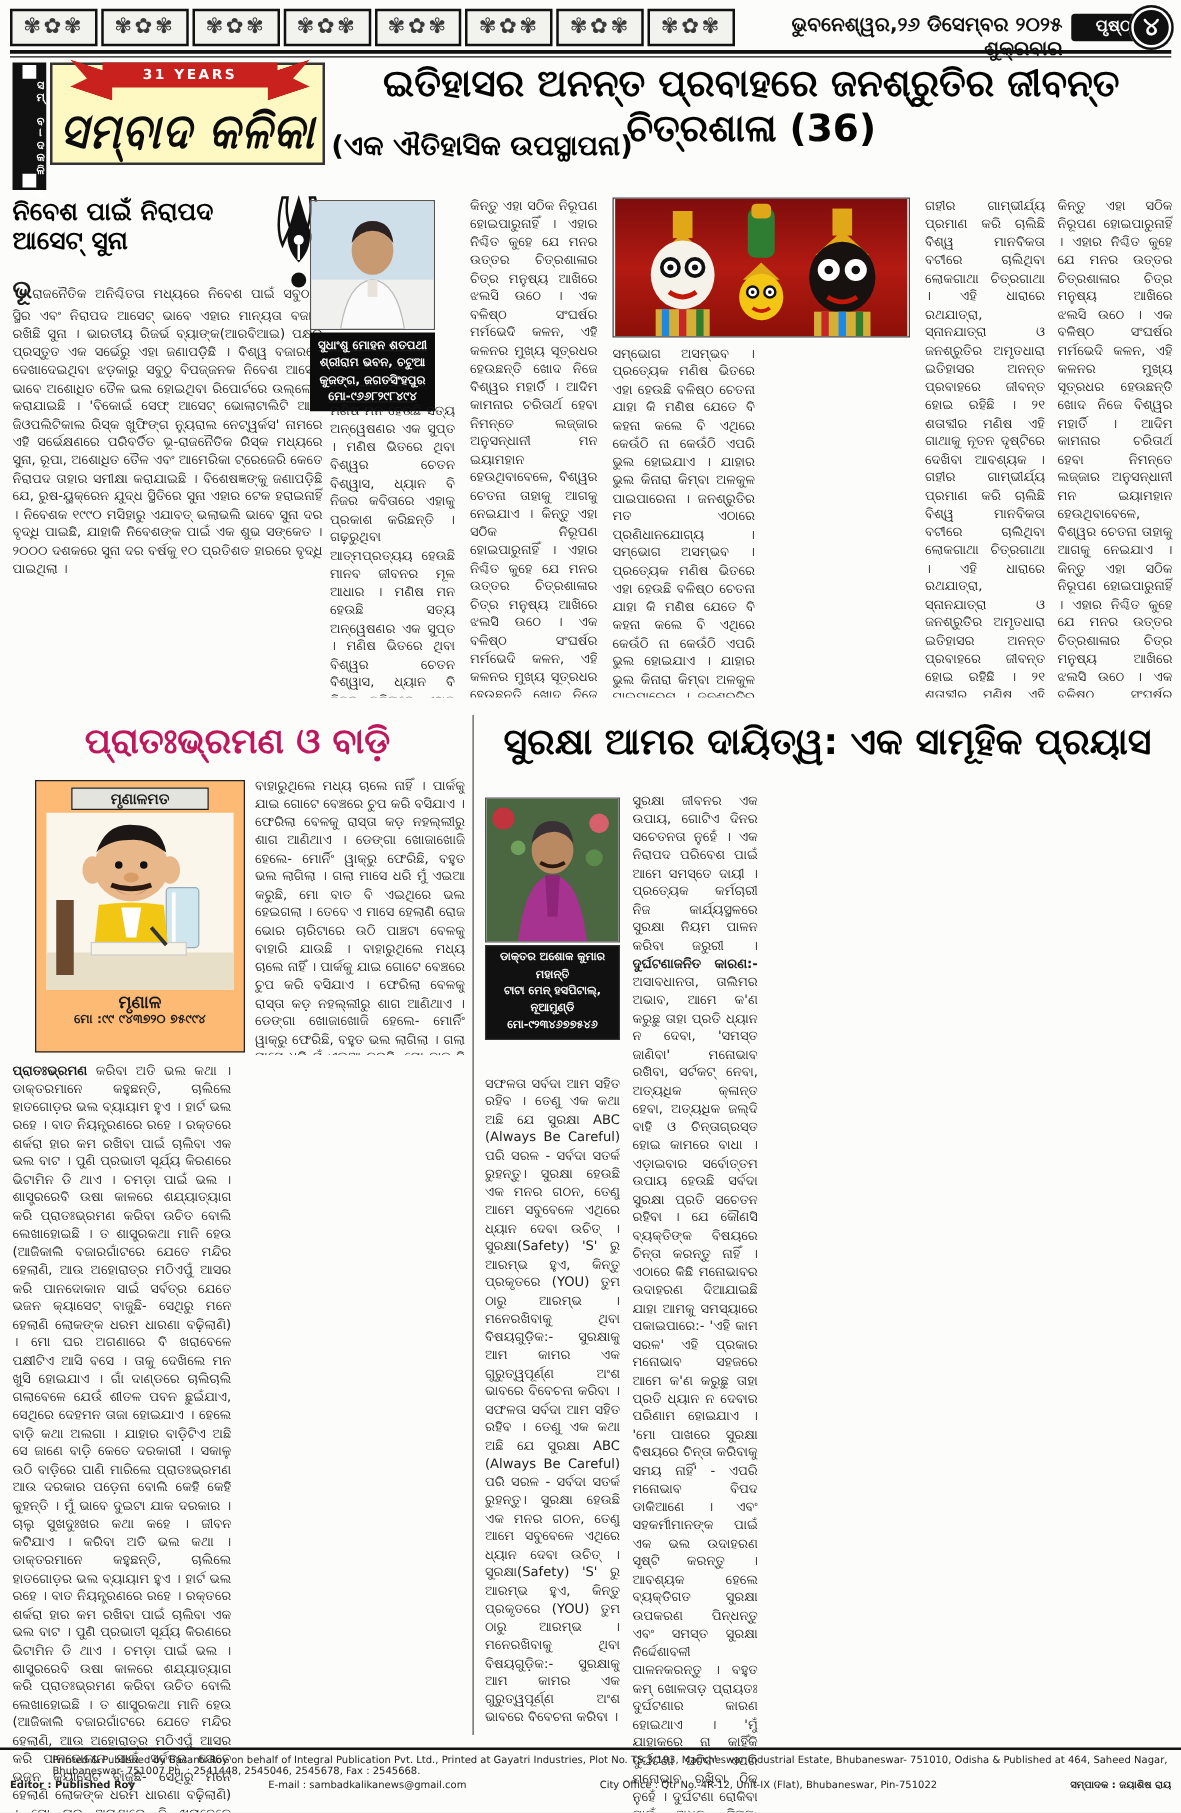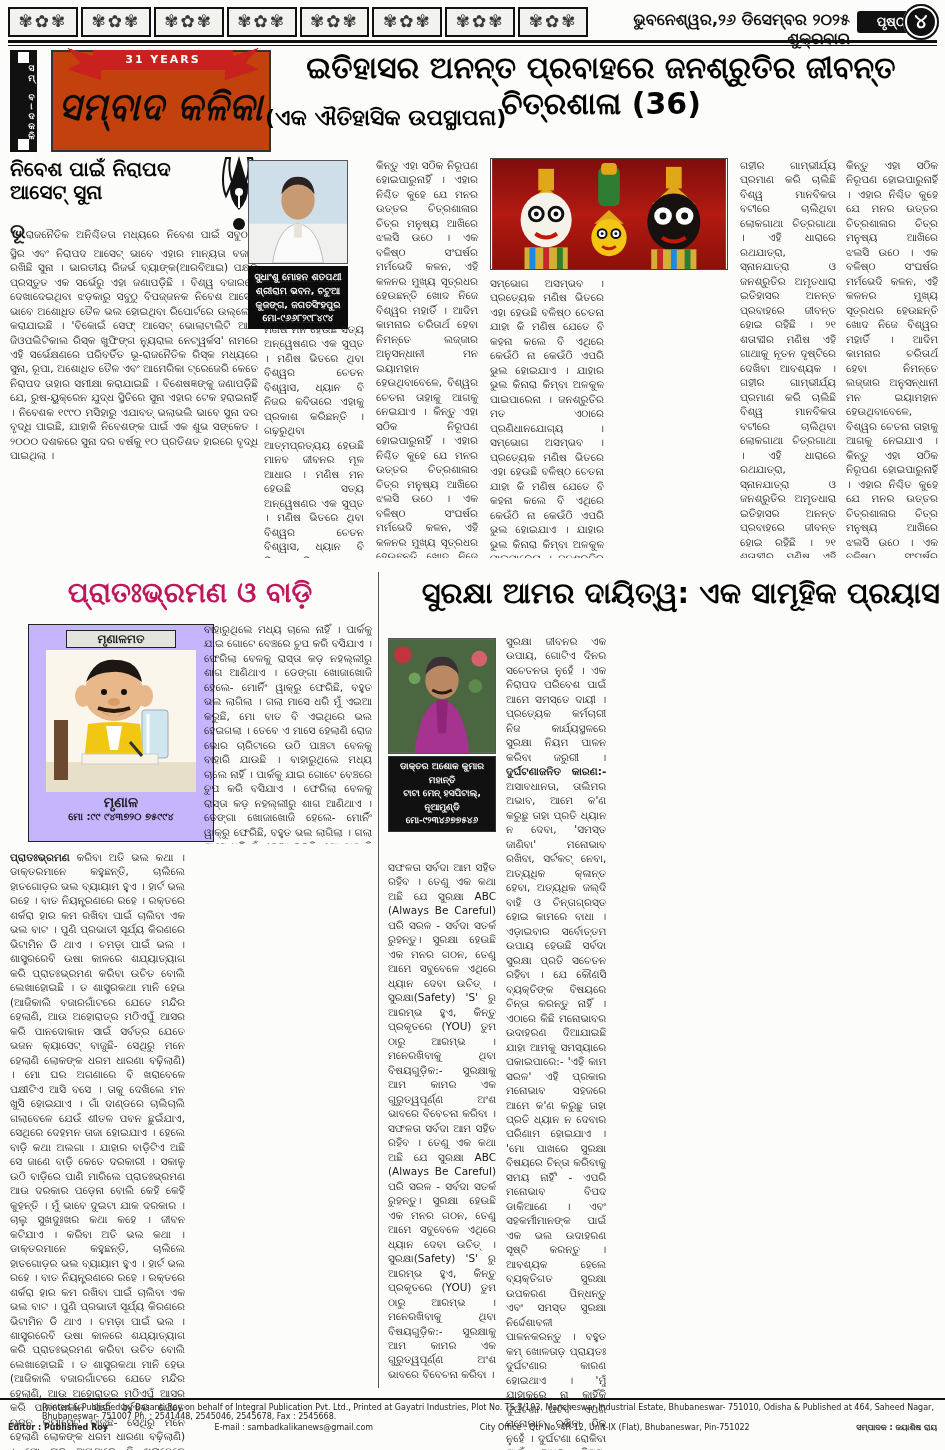--- a/index.html
+++ b/index.html
@@ -14,21 +14,21 @@
   .badge-pill { position:absolute; left:0; top:7px; width:56px; height:22px; background:#111; color:#fff; font-size:13px; font-weight:bold; text-align:right; line-height:22px; border-radius:3px; }
   .badge-circle { position:absolute; right:0; top:0; width:36px; height:36px; background:#111; border-radius:50%; color:#fff; font-size:20px; font-weight:bold; text-align:center; line-height:34px; box-shadow:inset 0 0 0 2px #111, inset 0 0 0 4px #fff; }
   .top-rule { position:absolute; left:8px; top:40px; width:929px; border-top:3px solid #111; }
   .top-rule2 { position:absolute; left:8px; top:45px; width:929px; border-top:1px solid #111; }
 
   
   .masthead { position:absolute; left:10px; top:50px; width:250px; height:102px; }
   .mast-strip { position:absolute; left:0; top:0; width:27px; height:102px; background:#111; color:#fff; }
   .mast-strip .sq { position:absolute; left:8px; width:11px; height:11px; background:#fff; }
   .mast-vtext { position:absolute; left:0; top:14px; width:27px; height:74px; writing-mode:vertical-rl; text-orientation:upright; color:#fff; font-size:9px; font-weight:bold; text-align:center; letter-spacing:1px; }
-  .mast-panel { position:absolute; left:30px; top:0; width:220px; height:102px; background:#c2410c; border:2px solid #333;margin-left:11px; }
+  .mast-panel { position:absolute; left:30px; top:0; width:220px; height:82px; background:#fef9c3; border:2px solid #333; }
   .ribbon { position:absolute; left:40px; top:-2px; width:140px; height:20px; background:#c9211e; color:#fff; font-size:11px; font-weight:bold; text-align:center; line-height:20px; letter-spacing:2px; }
   .ribbon:before, .ribbon:after { content:""; position:absolute; top:3px; width:34px; height:22px; background:#c9211e; }
   .ribbon:before { left:-26px; transform:skewY(18deg); clip-path:polygon(0 0,100% 0,100% 100%,0 100%,40% 50%); }
   .ribbon:after { right:-26px; transform:skewY(-18deg); clip-path:polygon(0 0,100% 0,60% 50%,100% 100%,0 100%); }
   .mast-logo { position:absolute; left:0; right:0; top:34px; text-align:center; font-size:34px; font-weight:bold; font-style:italic; color:#0d0d0d; transform:scaleY(1.15); letter-spacing:1px; }
 
   
   .s1-headline { position:absolute; left:265px; top:50px; width:672px; text-align:center; font-size:30px; font-weight:bold; line-height:1.2; color:#050505; }
   .s1-subhead { position:absolute; left:265px; top:105px; width:672px; text-align:left; font-size:22px; font-weight:bold; color:#050505; }
 
@@ -47,31 +47,31 @@
   .s1-under-img { position:absolute; left:490px; top:276px; width:238px; height:282px; column-count:2; column-gap:10px; column-rule:1px solid #aaa; }
   .s1-colD { position:absolute; left:740px; top:158px; width:96px; height:400px; }
   .s1-colE { position:absolute; left:846px; top:158px; width:92px; height:400px; }
   .newsbody { font-size:10.5px; line-height:1.38; text-align:justify; overflow:hidden; height:100%; color:#1c1c1c; }
 
   
   .vert-divider { position:absolute; left:378px; top:572px; width:0; height:816px; border-left:1px solid #555; }
 
   
   .s2-headline { position:absolute; left:10px; top:576px; width:360px; text-align:center; font-size:28px; font-weight:bold; color:#be185d; }
-  .cartoon-box { position:absolute; left:28px; top:624px; width:186px; height:218px; border:1.5px solid #222; background:#c4b5fd; }
+  .cartoon-box { position:absolute; left:28px; top:624px; width:168px; height:218px; border:1.5px solid #222; background:#fdba74; }
   .cartoon-head { margin:5px auto 0; width:110px; border:1px solid #222; background:#e4e4df; text-align:center; font-size:12px; font-weight:bold; padding:1px 0; }
   .cartoon-art { display:block; margin:2px auto; }
   .cartoon-name { text-align:center; font-size:14px; font-weight:bold; }
   .cartoon-phone { text-align:center; font-size:10px; font-weight:bold; }
   .s2-topright { position:absolute; left:204px; top:622px; width:168px; height:222px; }
   .s2-bottom { position:absolute; left:10px; top:850px; width:362px; height:536px; column-count:2; column-gap:12px; column-rule:1px solid #aaa; }
   .s2-lead { font-weight:bold; }
 
   
-  .s3-headline { position:absolute; left:384px; top:576px; width:556px; text-align:right; font-size:29px; font-weight:bold; color:#050505; }
+  .s3-headline { position:absolute; left:384px; top:576px; width:556px; text-align:center; font-size:29px; font-weight:bold; color:#050505; }
   .s3-photocell { position:absolute; left:388px; top:638px; width:108px; }
   .photo3 { width:108px; height:116px; border:1px solid #555; display:block; }
   .byline-box3 { margin-top:2px; border:1px solid #333; background:#111; color:#fff; font-size:9px; line-height:1.5; text-align:center; padding:3px 1px; font-weight:bold; }
   .s3-col1-rest { position:absolute; left:388px; top:860px; width:108px; height:526px; }
   .s3-cols { position:absolute; left:506px; top:634px; width:434px; height:752px; column-count:4; column-gap:11px; column-rule:1px solid #aaa; }
   .subhead-inline { font-weight:bold; }
 
   
   .footer { position:absolute; left:0; top:1398px; width:945px; border-top:2.5px solid #111; padding:3px 8px 0 8px; }
   .footer-l1 { font-size:8px; color:#222;padding-left:34px; }

